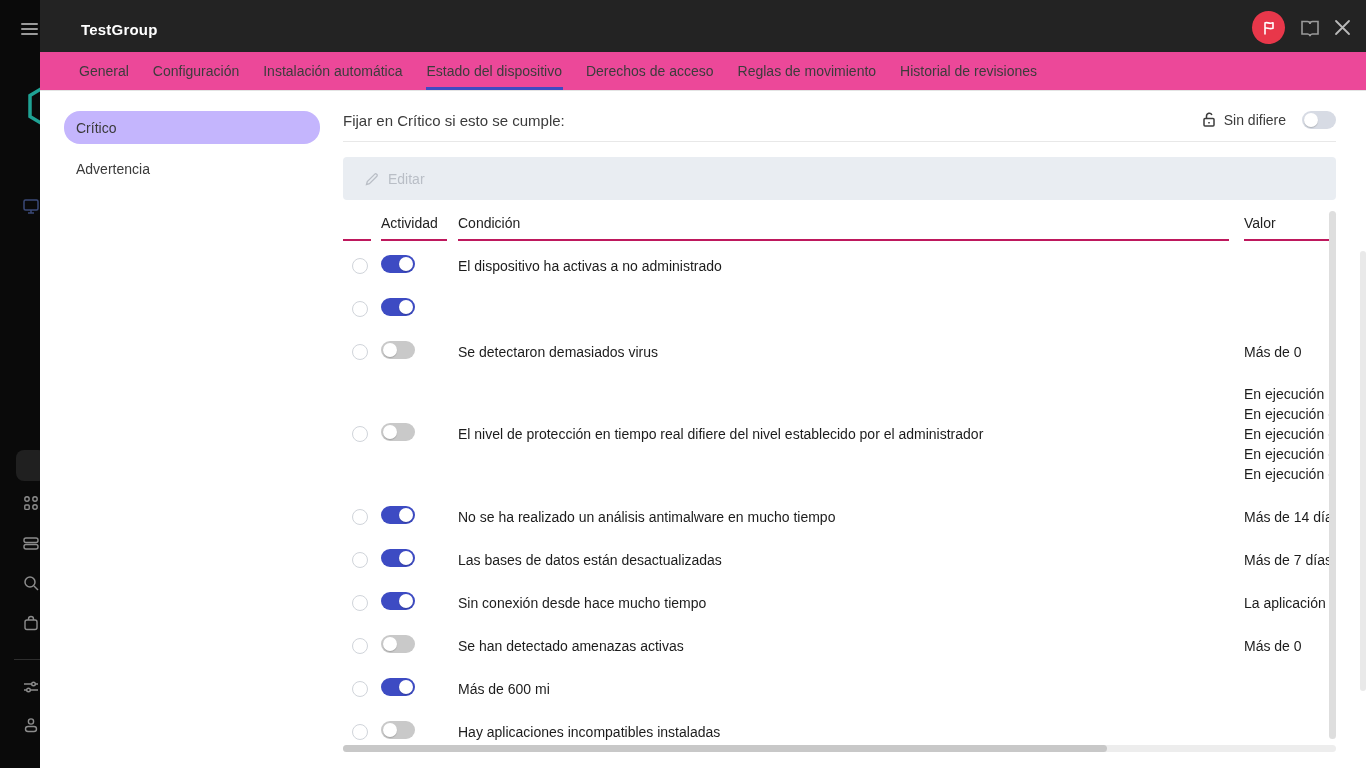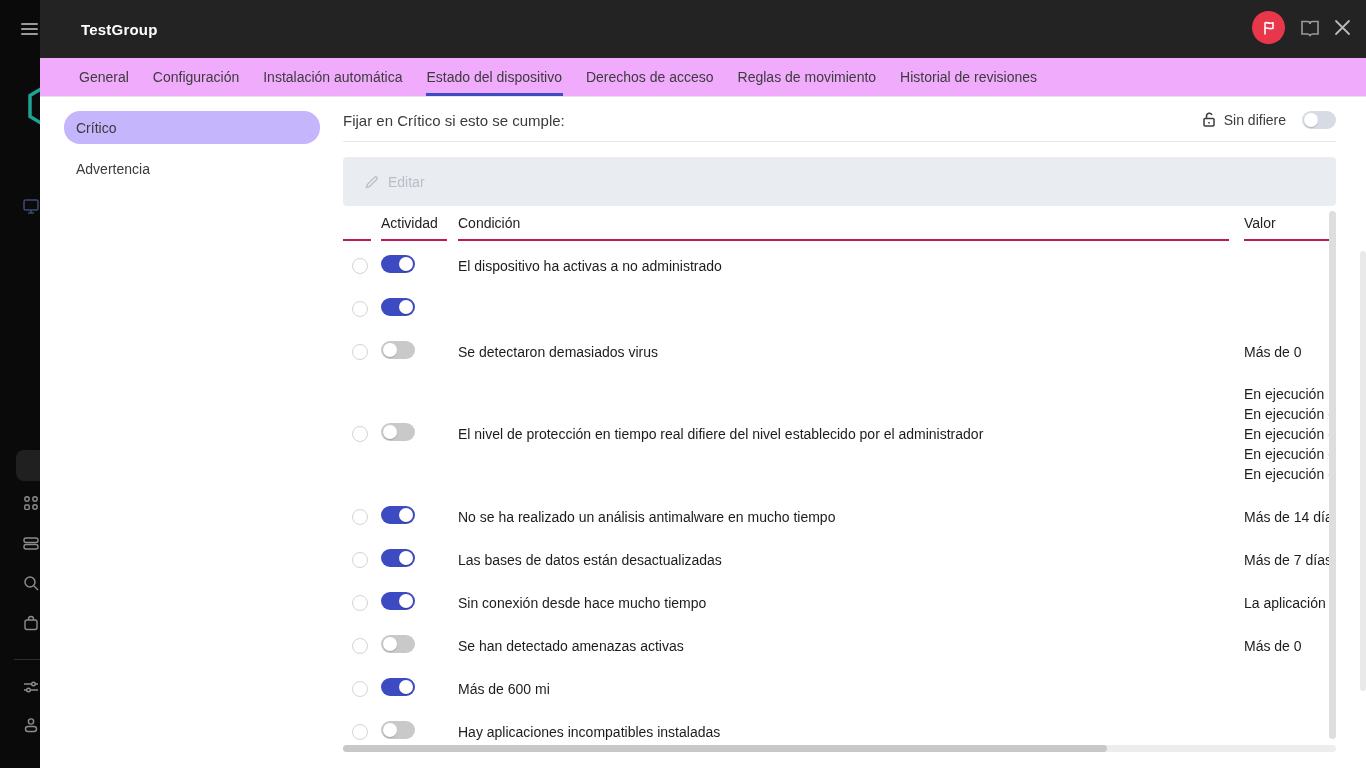--- a/index.html
+++ b/index.html
@@ -13,47 +13,47 @@
   .rail .hamburger i { display:block; height:2px; background:#9a9a9a; margin-bottom:3px; border-radius:1px; }
   .rail .logo { position:absolute; left:26px; top:83px; width:14px; height:46px; overflow:hidden; }
   .rail .rail-icon { position:absolute; left:22px; width:18px; height:18px; color:#8c8c8c; }
   .rail .rail-icon svg { width:18px; height:18px; display:block; }
   .rail .active-slot { position:absolute; left:16px; top:450px; width:30px; height:31px; background:#202020; border-radius:8px; }
   .rail .rail-divider { position:absolute; left:14px; top:659px; width:26px; height:1px; background:#2e2e2e; }
 
   
   .main { position:absolute; left:40px; top:0; right:0; bottom:0; }
 
-  .topbar { position:relative; height:58px; background:#232323; }
+  .topbar { position:relative; height:52px; background:#232323; }
   .topbar .title { position:absolute; left:41px; top:21px; color:#fff; font-size:15px; font-weight:700; letter-spacing:.2px; }
   .topbar .flag-btn { position:absolute; right:81px; top:11px; width:33px; height:33px; border-radius:50%; background:#e8374a; display:flex; align-items:center; justify-content:center; cursor:pointer; }
   .topbar .book-btn { position:absolute; right:46px; top:19px; width:20px; height:18px; color:#9a9a9a; cursor:pointer; }
   .topbar .close-btn { position:absolute; right:15px; top:19px; width:17px; height:17px; color:#b9b9b9; cursor:pointer; }
 
-  .tabbar { position:relative; height:39px; background:#f0abfc; border-bottom:1px solid #e4e4e4; display:flex; align-items:stretch; padding-left:38px; }
+  .tabbar { position:relative; height:39px; background:#ec4899; border-bottom:1px solid #e4e4e4; display:flex; align-items:stretch; padding-left:38px; }
   .tab { font-size:14px; color:#3c3c3c; display:flex; align-items:center; padding:0 1px; margin-right:22px; cursor:pointer; border-bottom:3px solid transparent; padding-top:3px; white-space:nowrap; }
   .tab.active { border-bottom-color:#3e4bc2; }
 
   .content { position:absolute; left:0; right:0; top:98px; bottom:0; background:#fff; }
 
   
   .severity-list { position:absolute; left:24px; top:13px; width:256px; }
   .sev-item { height:33px; display:flex; align-items:center; padding-left:12px; font-size:14px; color:#3a3a3a; border-radius:16px; margin-bottom:8px; cursor:pointer; }
   .sev-item.selected { background:#c4b5fd; }
 
   
   .main-col { position:absolute; left:303px; width:993px; top:0; bottom:0; }
 
   .fix-row { position:absolute; left:0; right:0; top:0; height:44px; border-bottom:1px solid #e8e8e8; display:flex; align-items:center; justify-content:space-between; }
   .fix-row .fix-label { font-size:15px; color:#3b3b3b; padding-top:2px; }
   .fix-right { display:flex; align-items:center; }
   .fix-right .lock { width:14px; height:15px; color:#3c3c3c; margin-right:8px; }
   .fix-right .undef-label { font-size:14px; color:#3b3b3b; margin-right:16px; }
 
-  .toolbar { position:absolute; left:0; right:0; top:59px; height:49px; background:#e9edf2; border-radius:4px; display:flex; align-items:center; padding-left:22px; }
+  .toolbar { position:absolute; left:0; right:0; top:59px; height:43px; background:#e9edf2; border-radius:4px; display:flex; align-items:center; padding-left:22px; }
   .toolbar .edit-btn { display:flex; align-items:center; color:#b9bec6; font-size:14px; cursor:default; }
   .toolbar .edit-btn svg { width:14px; height:14px; margin-right:9px; }
 
   .thead { position:absolute; left:0; right:0; top:113px; height:30px; display:flex; }
   .th { border-bottom:2px solid #be185d; font-size:14px; color:#222; padding-top:4px; }
   .th-radio { width:28px; margin-right:10px; }
   .th-toggle { width:66px; margin-right:11px; }
   .th-cond { flex:1; margin-right:15px; }
   .th-value { width:92px; }
 

